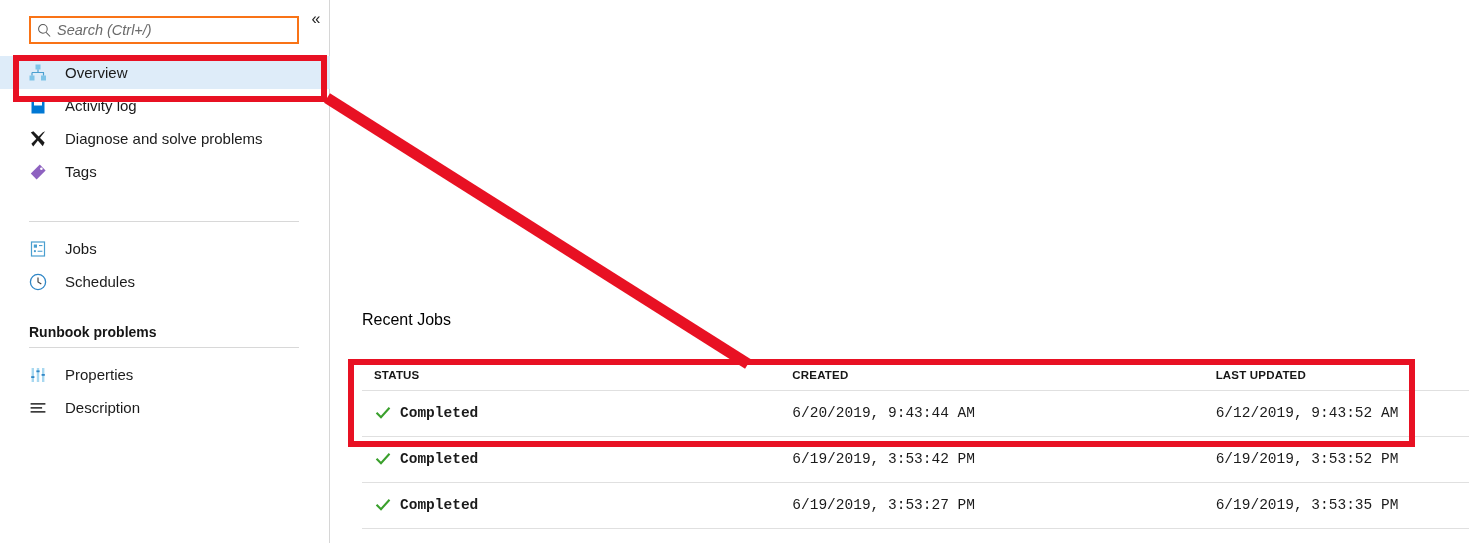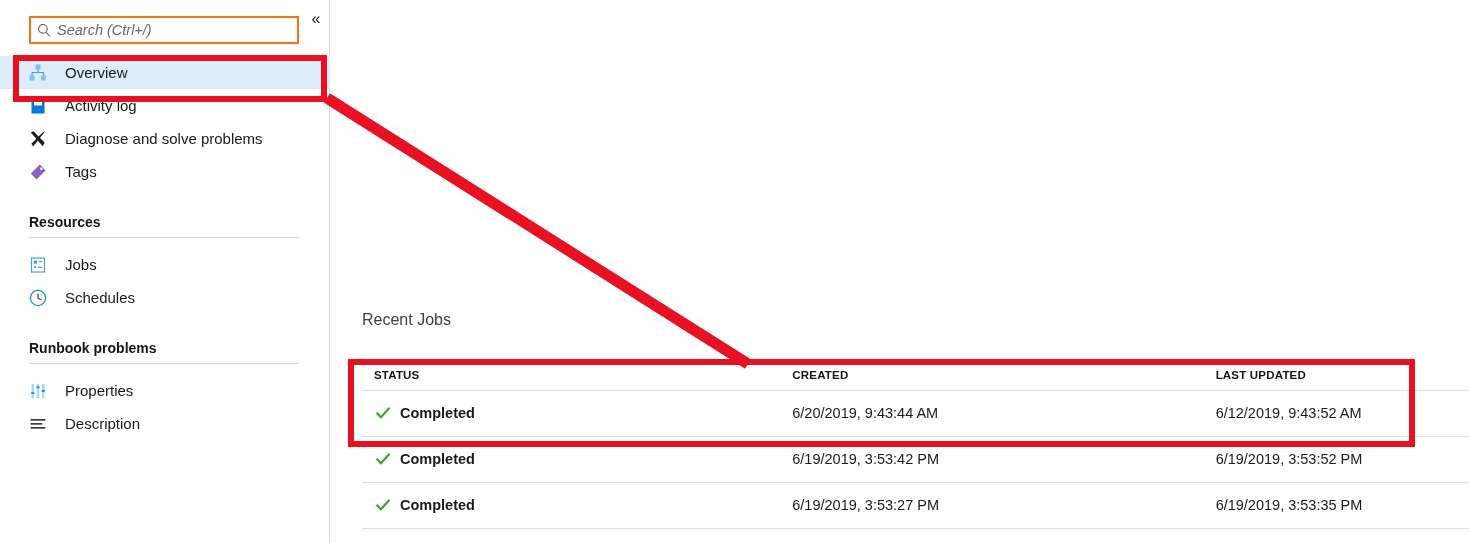--- a/index.html
+++ b/index.html
@@ -73,42 +73,42 @@
     height: 0;
   }
   .spacer-lg { height: 26px; }
   .spacer-sm { height: 10px; }
 
   
   .main { position: absolute; left: 331px; top: 0; right: 0; height: 543px; background:#fff; }
 
   .recent-jobs-title {
     position: absolute; left: 31px; top: 311px;
-    font-size: 16px; color: #404040;
+    font-size: 16px; color: #000000;
     font-family: "Liberation Sans", sans-serif;
     text-align: center;
   }
 
   .jobs-table {
     position: absolute; left: 31px; top: 360px; right: 16px;
     border-collapse: collapse; width: calc(100% - 31px);
     table-layout: fixed;
   }
   .jobs-table th {
     text-align: left;
     font-size: 11.5px; font-weight: bold; letter-spacing: 0.2px;
     color: #161616; padding: 0 0 0 12px; height: 30px; vertical-align: middle;
     border-bottom: 1px solid #e0e0e0;
     font-family: "Liberation Sans", sans-serif;
   }
   .jobs-table td {
     font-size: 14.5px; color: #1b1b1b; padding: 0 0 0 12px;
     height: 45px; vertical-align: middle;
     border-bottom: 1px solid #e0e0e0;
-    font-family: Liberation Sans, sans-serif;
+    font-family: Liberation Mono, monospace;
     white-space: nowrap;
   }
   .col-status { width: 413px; }
   .col-created { width: 418px; }
   .col-updated { width: 262px; }
   .status-cell { display: flex; align-items: center; height: 45px; }
   .check-icon { width: 18px; height: 18px; margin-right: 8px; flex:none; display:flex; align-items:center; justify-content:center;}
   .status-text { font-weight: bold; font-size: 14.5px; color:#1b1b1b; }
 
   
@@ -179,21 +179,20 @@
           <svg width="20" height="20" viewBox="0 0 20 20">
             <path d="M11.8 2.6 L17.6 8.4 L8.6 17.4 L2.8 11.6 Z" fill="#8e62c0"></path>
             <circle cx="13.4" cy="6.8" r="1.3" fill="#ffffff"></circle>
           </svg>
         </span>
         <span class="nav-label">Tags</span>
       </div>
 
       <div class="spacer-lg"></div>
 
-      <div class="nav-group-title">Resources</div>
       <div class="group-rule"></div>
       <div class="spacer-sm"></div>
 
       <div class="nav-item">
         <span class="nav-icon">
           <svg width="20" height="20" viewBox="0 0 20 20">
             <rect x="3.5" y="3" width="13" height="14" fill="none" stroke="#4a9fd0" stroke-width="1.2"></rect>
             <rect x="5.8" y="5.5" width="3.2" height="3.2" fill="#4a9fd0"></rect>
             <rect x="11" y="6" width="3.4" height="1.1" fill="#4a9fd0"></rect>
             <circle cx="6.9" cy="12.2" r="1.1" fill="#4a9fd0"></circle>

